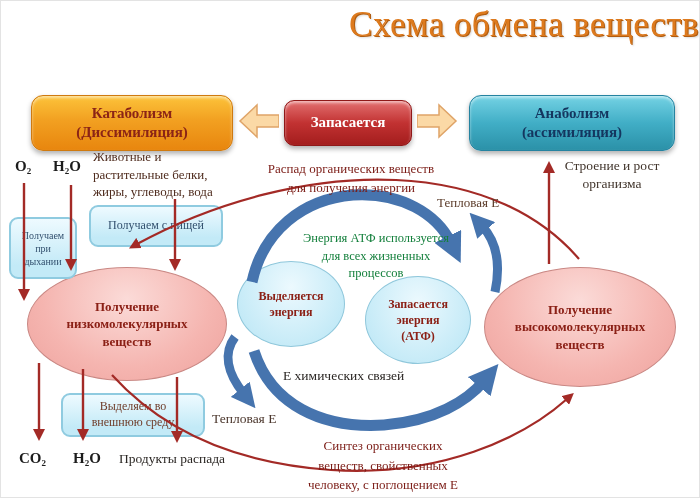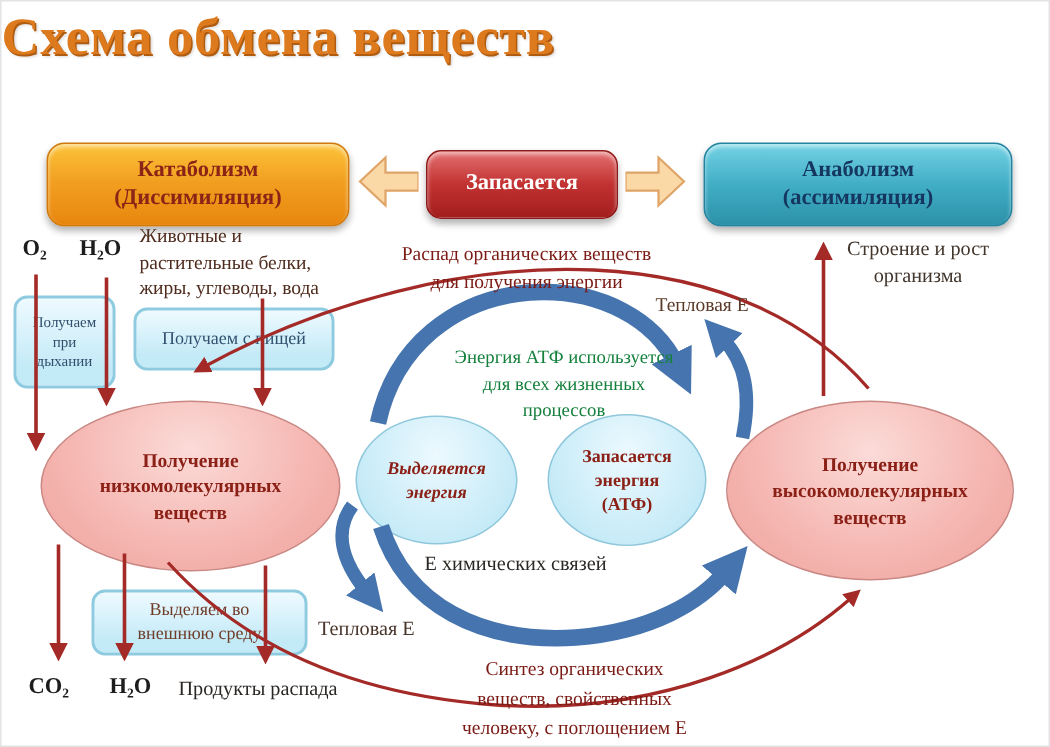--- a/index.html
+++ b/index.html
@@ -4,22 +4,22 @@
 <style>
   html,body{margin:0;padding:0;background:#fff;}
   .stage{
     position:relative;width:700px;height:498px;background:#ffffff;
     font-family:"Liberation Serif","DejaVu Serif",serif;
     overflow:hidden;box-sizing:border-box;border:1px solid #e3e3e3;
   }
   .abs{position:absolute;}
   .ml{white-space:pre-line;}
   .title{
-    left:0;right:0;top:4px;text-align:left;
-    font-size:35px;font-weight:bold;color:#dd7a1e;
+    left:0;right:0;top:4px;text-align:right;
+    font-size:35px;font-weight:normal;color:#dd7a1e;
     text-shadow:1px 1px 0 #b05c10, 2px 2px 2px rgba(0,0,0,.15);
     letter-spacing:.5px;
   }
   
   .bigbox{
     border-radius:12px;display:flex;align-items:center;justify-content:center;
     text-align:center;font-weight:bold;line-height:1.3;
     box-shadow:0 3px 5px rgba(0,0,0,.3), inset 0 2px 3px rgba(255,255,255,.55);
   }
   .cat{
@@ -38,39 +38,39 @@
     border:1px solid #2583a0;
     font-family:Liberation Serif, serif;
   }
   
   .bluebox{
     background:linear-gradient(#eefaff 0%,#c3eaf7 80%);
     border:2px solid #8fcbe0;border-radius:9px;
     display:flex;align-items:center;justify-content:center;text-align:center;
     color:#32506e;line-height:1.3;
   }
-  .bb-breath{left:8px;top:196px;width:64px;height:58px;font-size:10px;}
+  .bb-breath{left:8px;top:216px;width:64px;height:58px;font-size:10px;}
   .bb-food{left:88px;top:204px;width:130px;height:38px;font-size:12px;}
   .bb-excrete{left:60px;top:392px;width:140px;height:40px;font-size:12px;color:#6e3b28;}
   
   .ell{
     border-radius:50%;display:flex;align-items:center;justify-content:center;
     text-align:center;font-weight:bold;line-height:1.35;
   }
   .pink{
     background:radial-gradient(ellipse at 50% 28%, #fbdbd8 0%, #f5b5b0 60%, #eea29d 100%);
     border:1px solid #c98884;color:#8b2016;
   }
   .cyan{
     background:radial-gradient(ellipse at 50% 30%, #ecf9fe 0%, #c4eaf7 75%, #b5e3f3 100%);
     border:1px solid #8fc7db;color:#8b2016;
   }
   .ell-lowmol{left:26px;top:266px;width:198px;height:112px;font-size:13px;}
   .ell-highmol{left:483px;top:266px;width:190px;height:118px;font-size:13px;}
-  .ell-release{left:236px;top:276px;width:106px;height:84px;font-size:12px;font-style:italic;}
+  .ell-release{left:236px;top:260px;width:106px;height:84px;font-size:12px;}
   .ell-store{left:364px;top:275px;width:104px;height:86px;font-size:12px;}
   
   .lbl{line-height:1.35;}
   .chem{font-size:15px;color:#1c1c1c;font-weight:600;}
   .l-food{left:92px;top:147px;width:152px;font-size:13px;color:#4f2c1e;}
   .l-decay{left:238px;top:159px;width:224px;font-size:13px;color:#7a1a14;text-align:center;line-height:1.45;}
   .l-heattop{left:436px;top:193px;font-size:13px;color:#5a3a28;}
   .l-growth{left:545px;top:156px;width:132px;font-size:13.5px;color:#41352c;text-align:center;}
   .l-atp{left:268px;top:229px;width:214px;font-size:12.5px;color:#15803d;text-align:center;line-height:1.4;}
   .l-chem{left:282px;top:366px;font-size:13.5px;color:#2b2724;}

